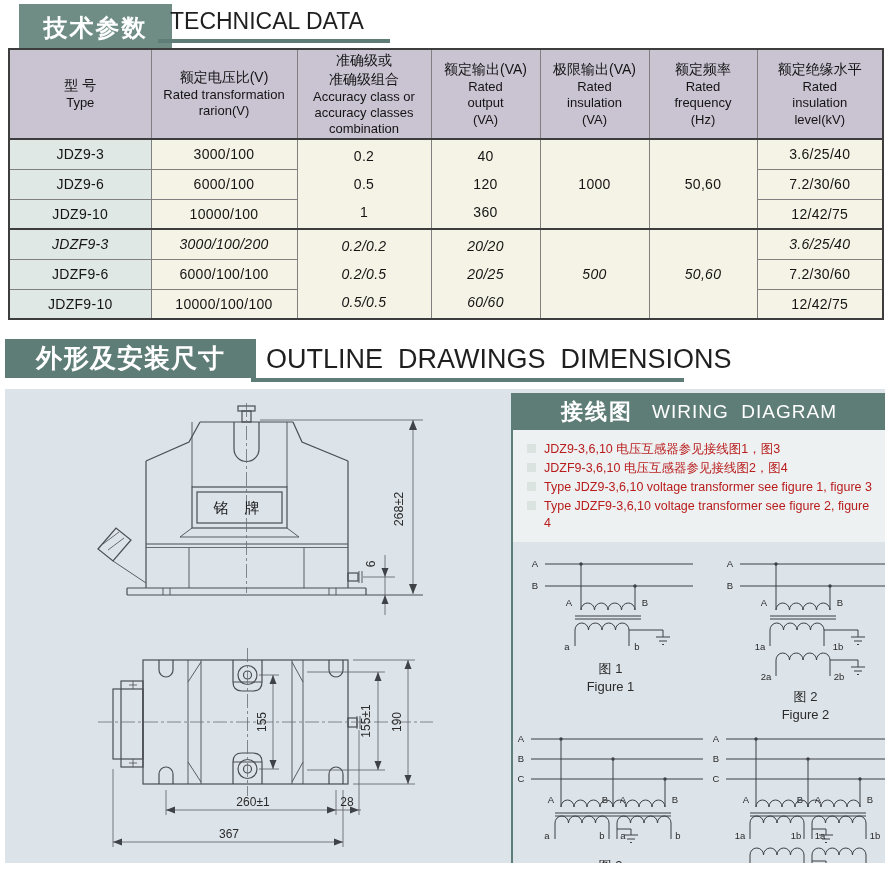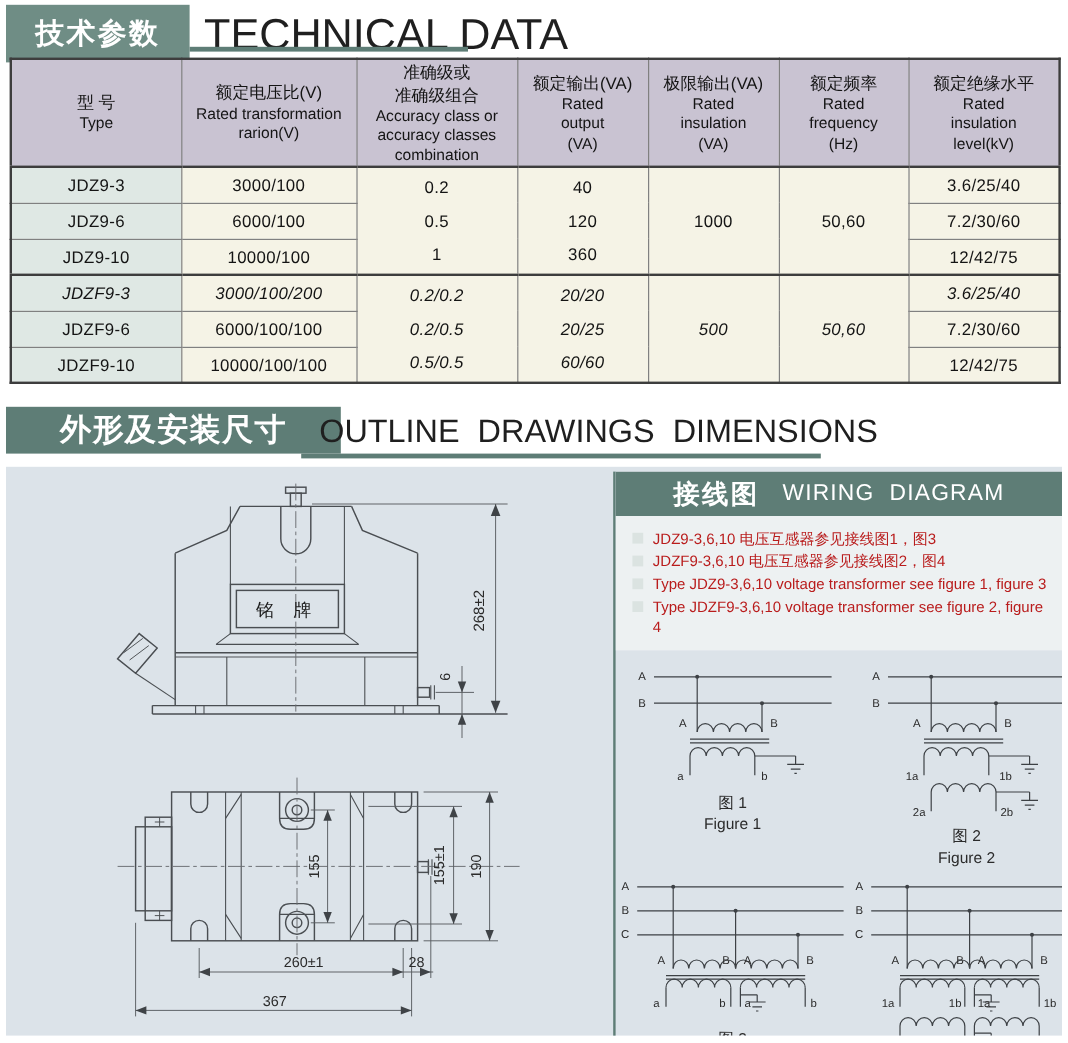--- a/index.html
+++ b/index.html
@@ -3,24 +3,24 @@
 <meta charset="utf-8">
 <style>
   * { margin:0; padding:0; box-sizing:border-box; }
   html,body { background:#ffffff; }
   body { font-family:"Liberation Sans", sans-serif; color:#141414; }
   .page { position:relative; width:890px; height:869px; background:#ffffff; overflow:hidden; }
 
   
   .sec-box { position:absolute; display:flex; align-items:center; justify-content:center;
              color:#ffffff; font-weight:bold; white-space:pre; }
-  .sec-box.tech { left:5px; top:4px; width:153px; height:48px; background:#6f8d85; font-size:24px; letter-spacing:2px; }
-  .sec-box.outline { left:5px; top:339px; width:279px; height:39px; background:#5e7d76; font-size:26px; letter-spacing:1px; }
+  .sec-box.tech { left:19px; top:4px; width:153px; height:48px; background:#6f8d85; font-size:24px; letter-spacing:2px; }
+  .sec-box.outline { left:5px; top:339px; width:251px; height:39px; background:#5e7d76; font-size:26px; letter-spacing:1px; }
   .sec-en { position:absolute; color:#1f1f1f; white-space:pre; }
-  .sec-en.tech { left:170px; top:8px; font-size:36px;text-align:right; }
+  .sec-en.tech { left:170px; top:8px; font-size:23px;text-align:right; }
   .sec-en.outline { left:266px; top:344px; font-size:27px; }
   .underbar { position:absolute; height:4px; background:#5e7d76; }
   .underbar.tech { left:158px; top:39px; width:232px; }
   .underbar.outline { left:251px; top:378px; width:433px; }
 
   
   table.spec { position:absolute; left:8px; top:48px; width:874px; border-collapse:collapse; table-layout:fixed; }
   table.spec th, table.spec td { border:1px solid #808080; text-align:center; vertical-align:middle; padding:0; }
   table.spec { border:2px solid #3d3d3d; }
   table.spec thead th { background:#c9c3d2; height:90px; font-weight:normal; border-bottom:2px solid #3d3d3d; }

